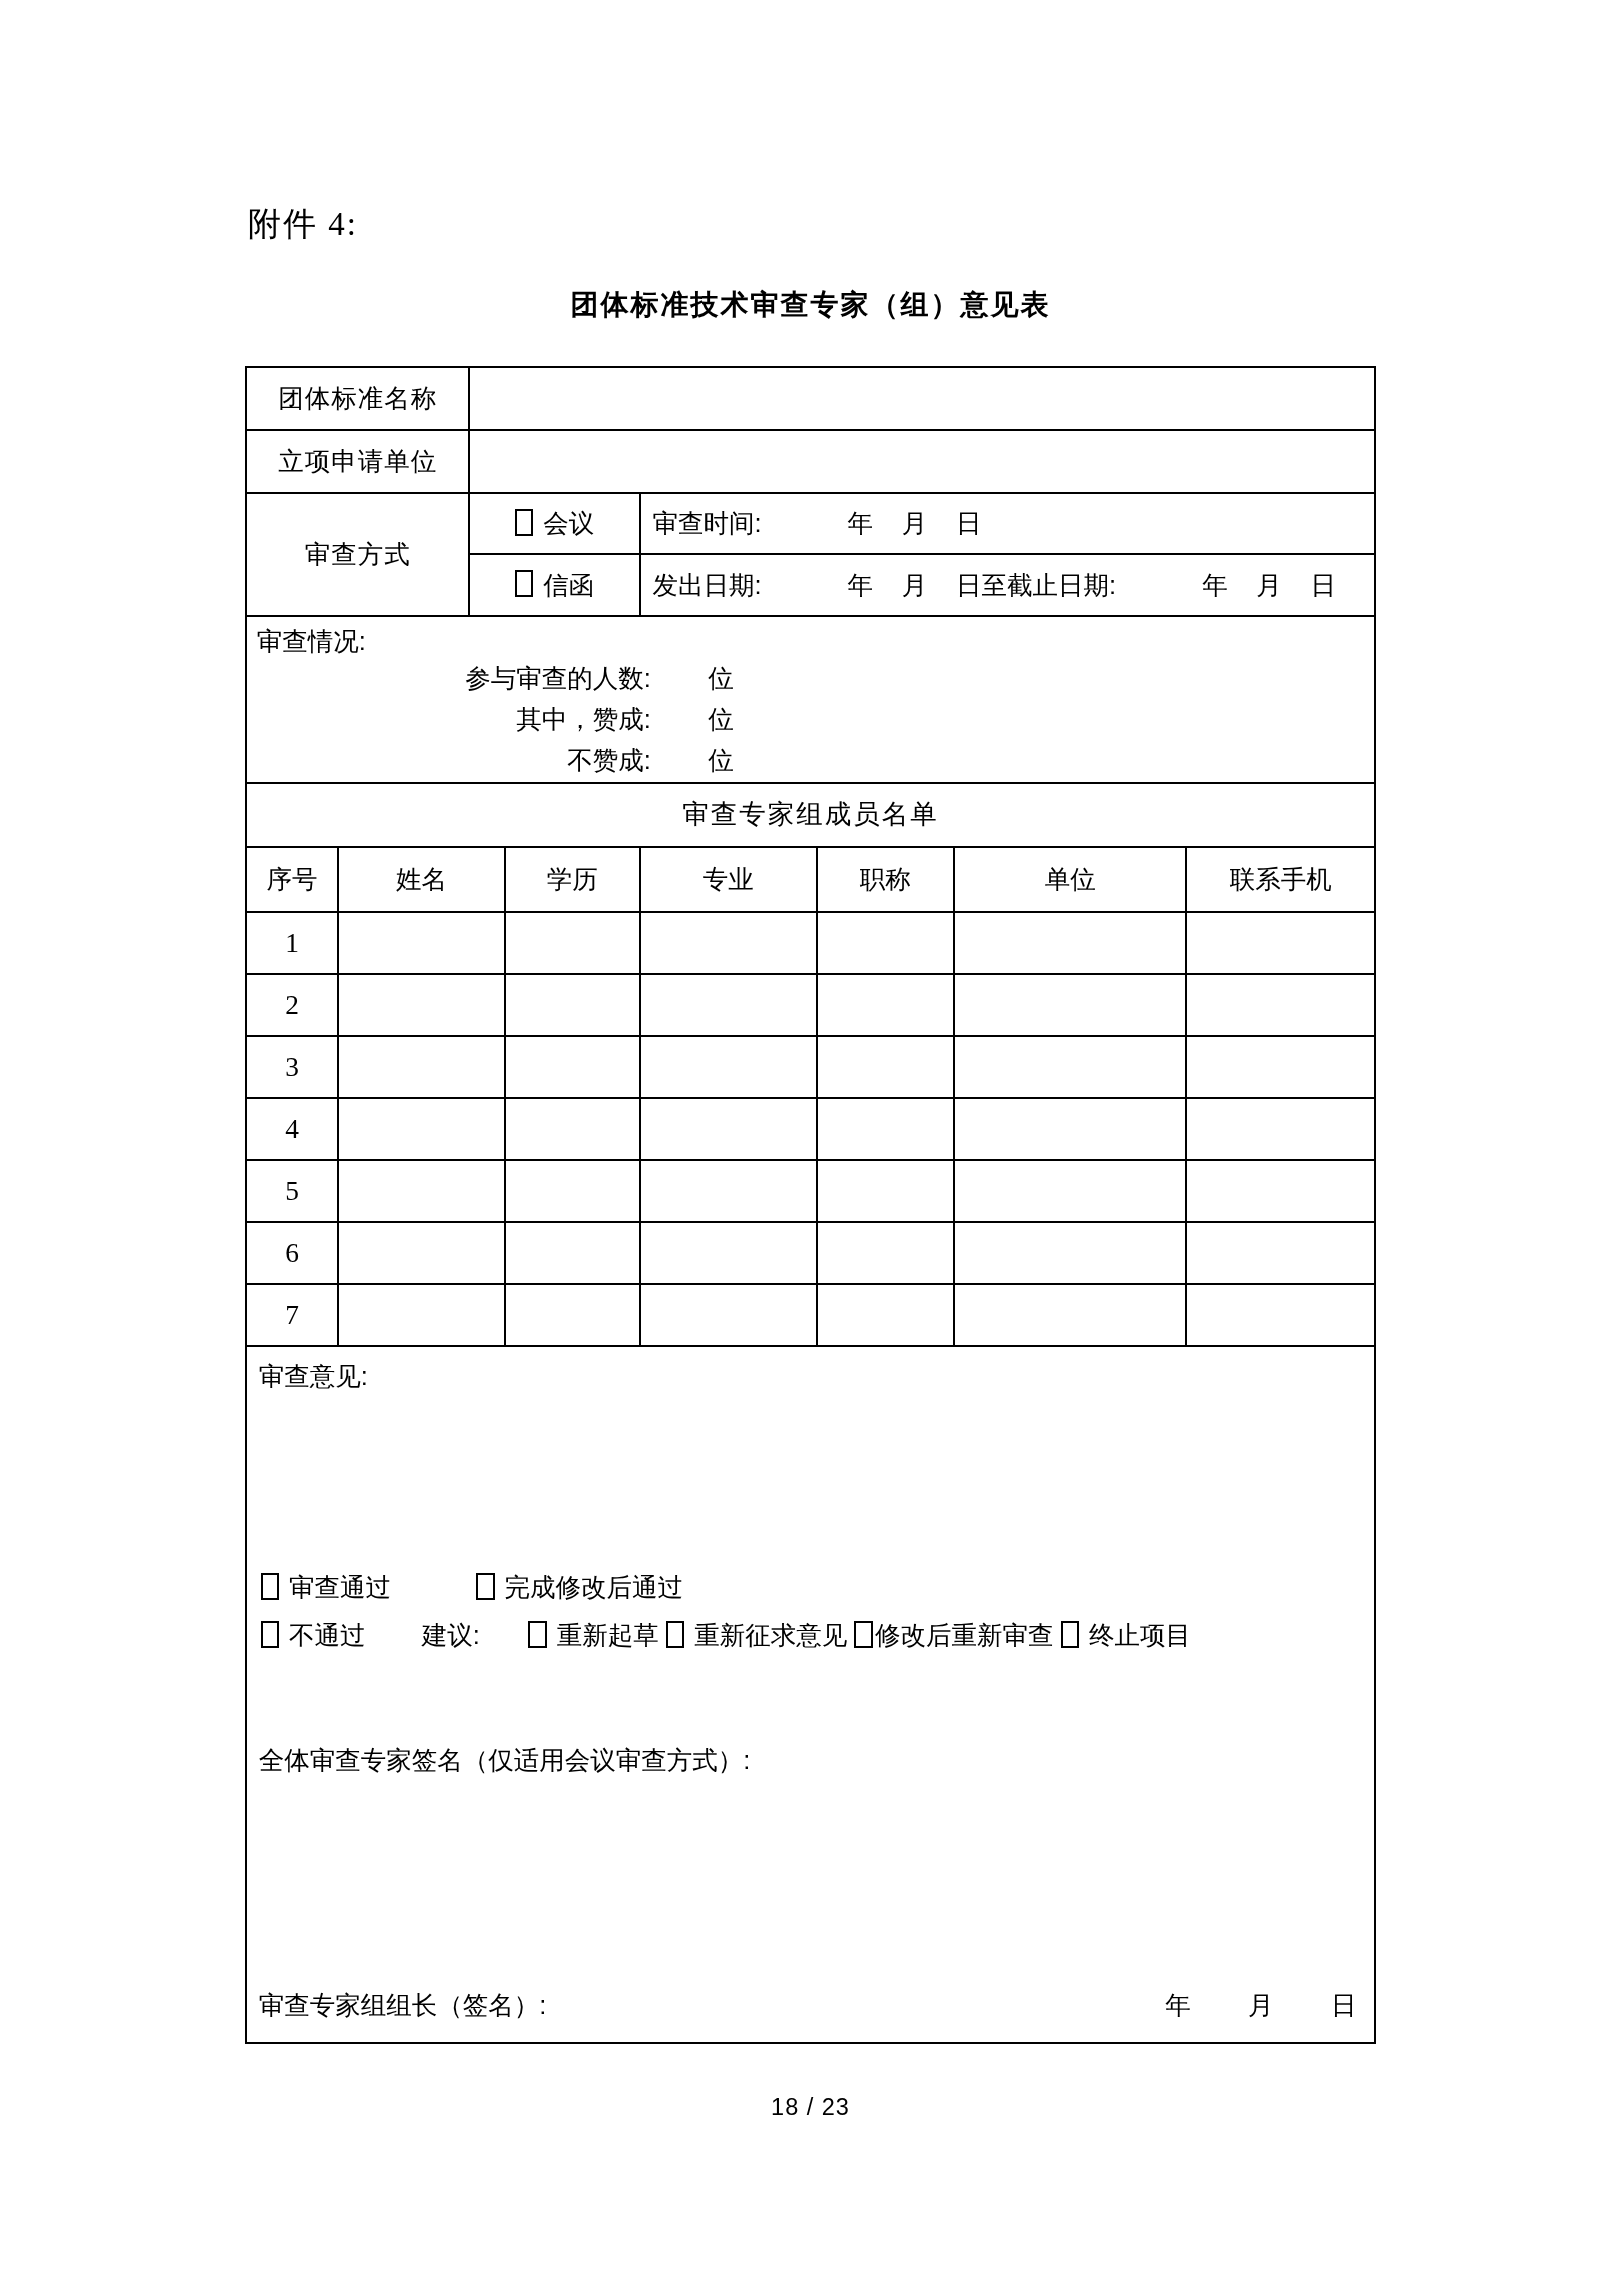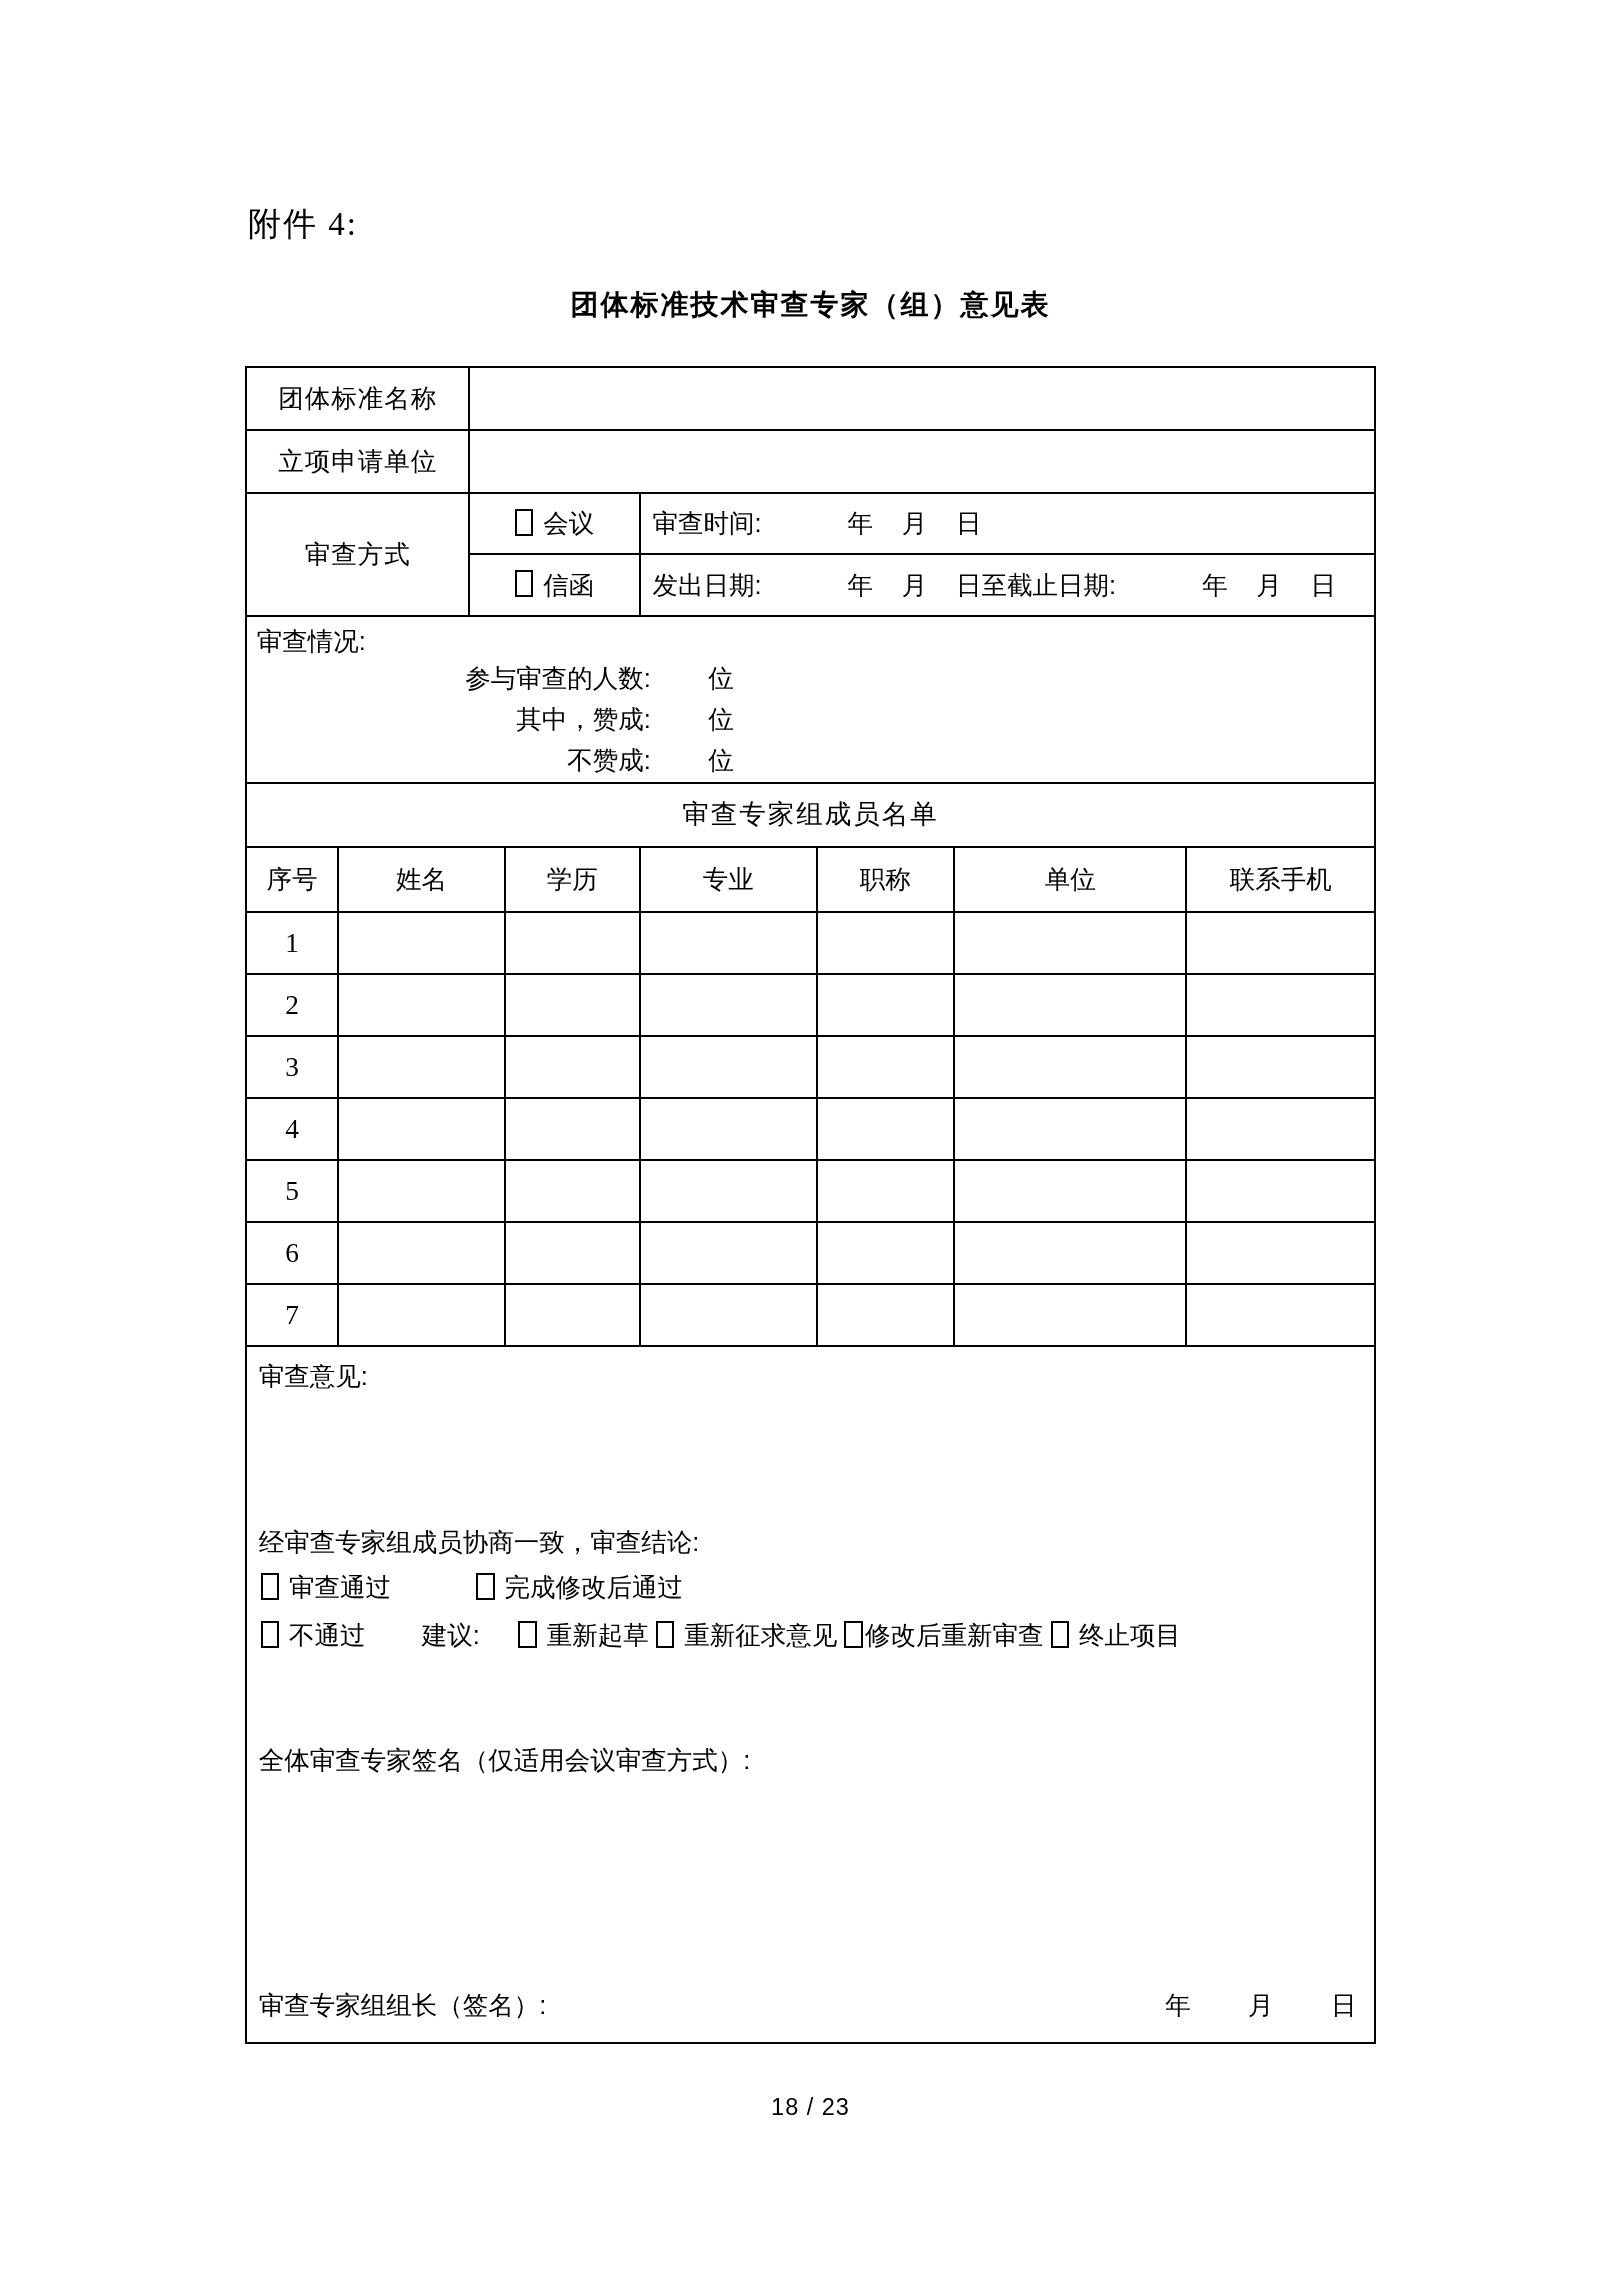--- a/index.html
+++ b/index.html
@@ -51,21 +51,21 @@
 
   .cb {
     display:inline-block; width:18.6px; height:27.4px;
     border:2.9px solid #000; vertical-align:-3.9px; margin-right:9.8px;
     background:#fff;
   }
   .tight .cb { margin-right:2px; }
   .g80 { margin-left:78px; }
   .g55 { }
   .g24 { margin-left:23.5px; }
-  .sug-label { margin-left:49px; margin-right:8px; }
+  .sug-label { margin-left:49px; margin-right:18px; }
 
   .footer { position:absolute; left:0; top:2094px; width:100%; text-align:center; font-size:23.5px; letter-spacing:1px; }
 </style>
 </head>
 <body>
 
 <div>
 
   <div class="attachment">附件 4:</div>
   <div class="title">团体标准技术审查专家（组）意见表</div>
@@ -193,21 +193,20 @@
           <td></td>
             <td></td>
           <td></td>
             <td></td>
         </tr>
       </tbody>
     </table>
 
     <div class="op">
       <div class="op-label">审查意见:</div>
-      <div class="op-intro">经审查专家组成员协商一致，审查结论:</div>
 
       <div class="op-line1">
         <span><span class="cb"></span><span>审查通过</span></span>
         <span class="g80"><span class="cb"></span><span>完成修改后通过</span></span>
       </div>
 
       <div class="op-line2">
         <span><span class="cb"></span><span>不通过</span></span>
         <span class="sug-label">建议:</span>
         <span class="g24"><span class="cb"></span><span>重新起草</span></span>

